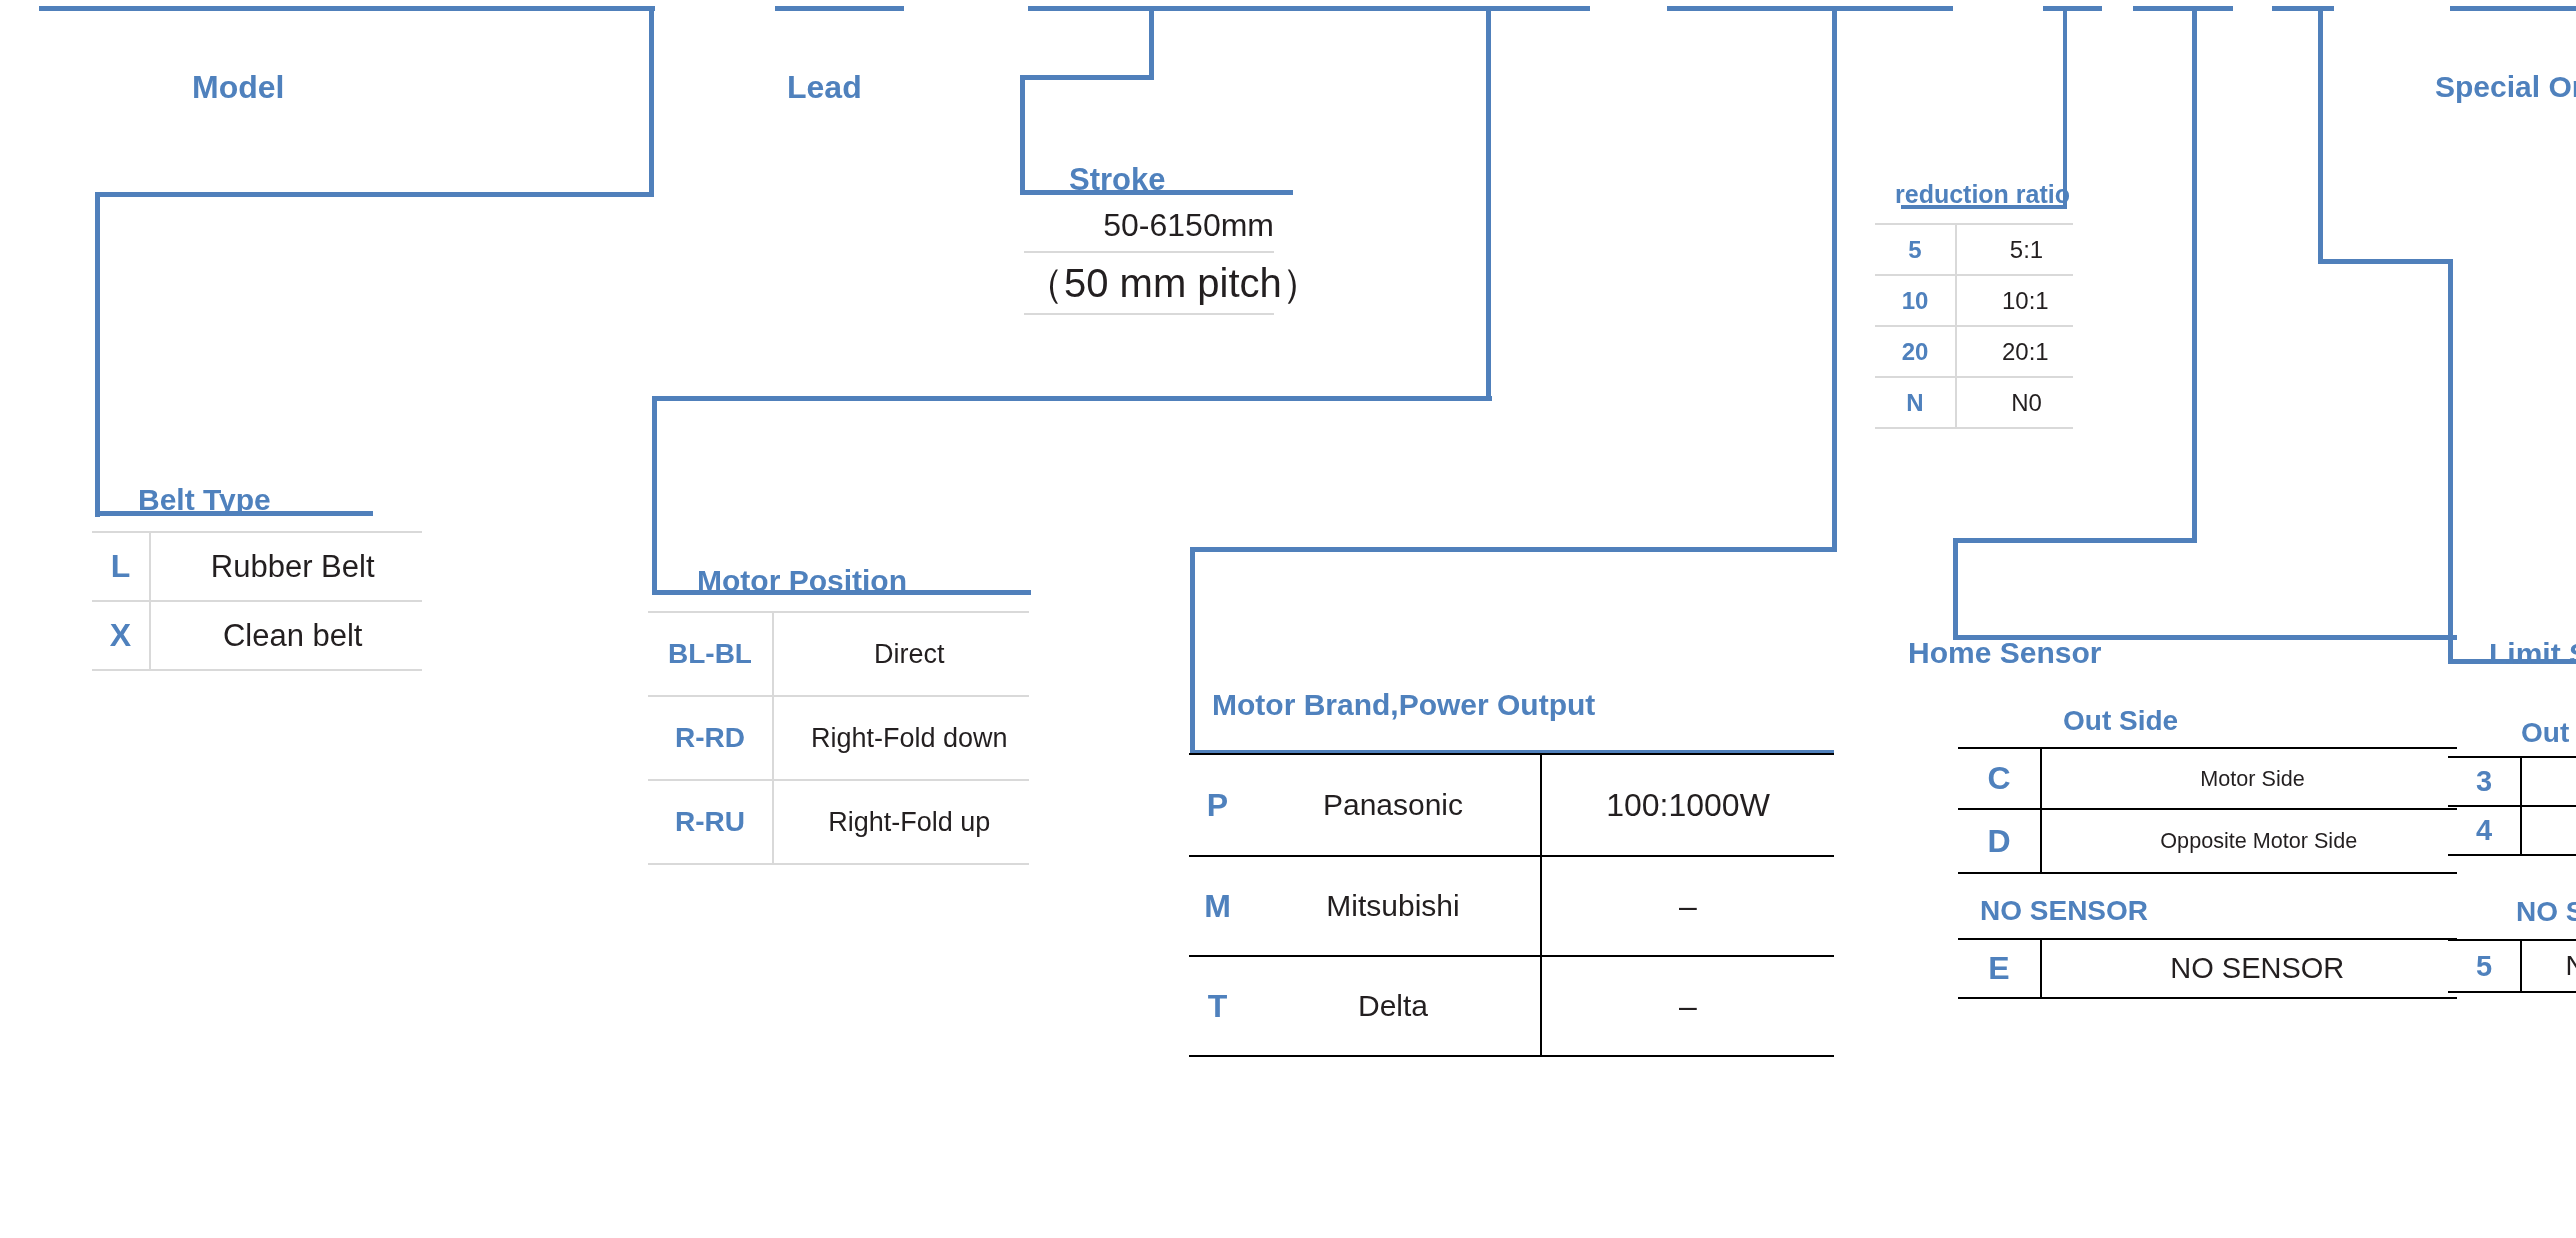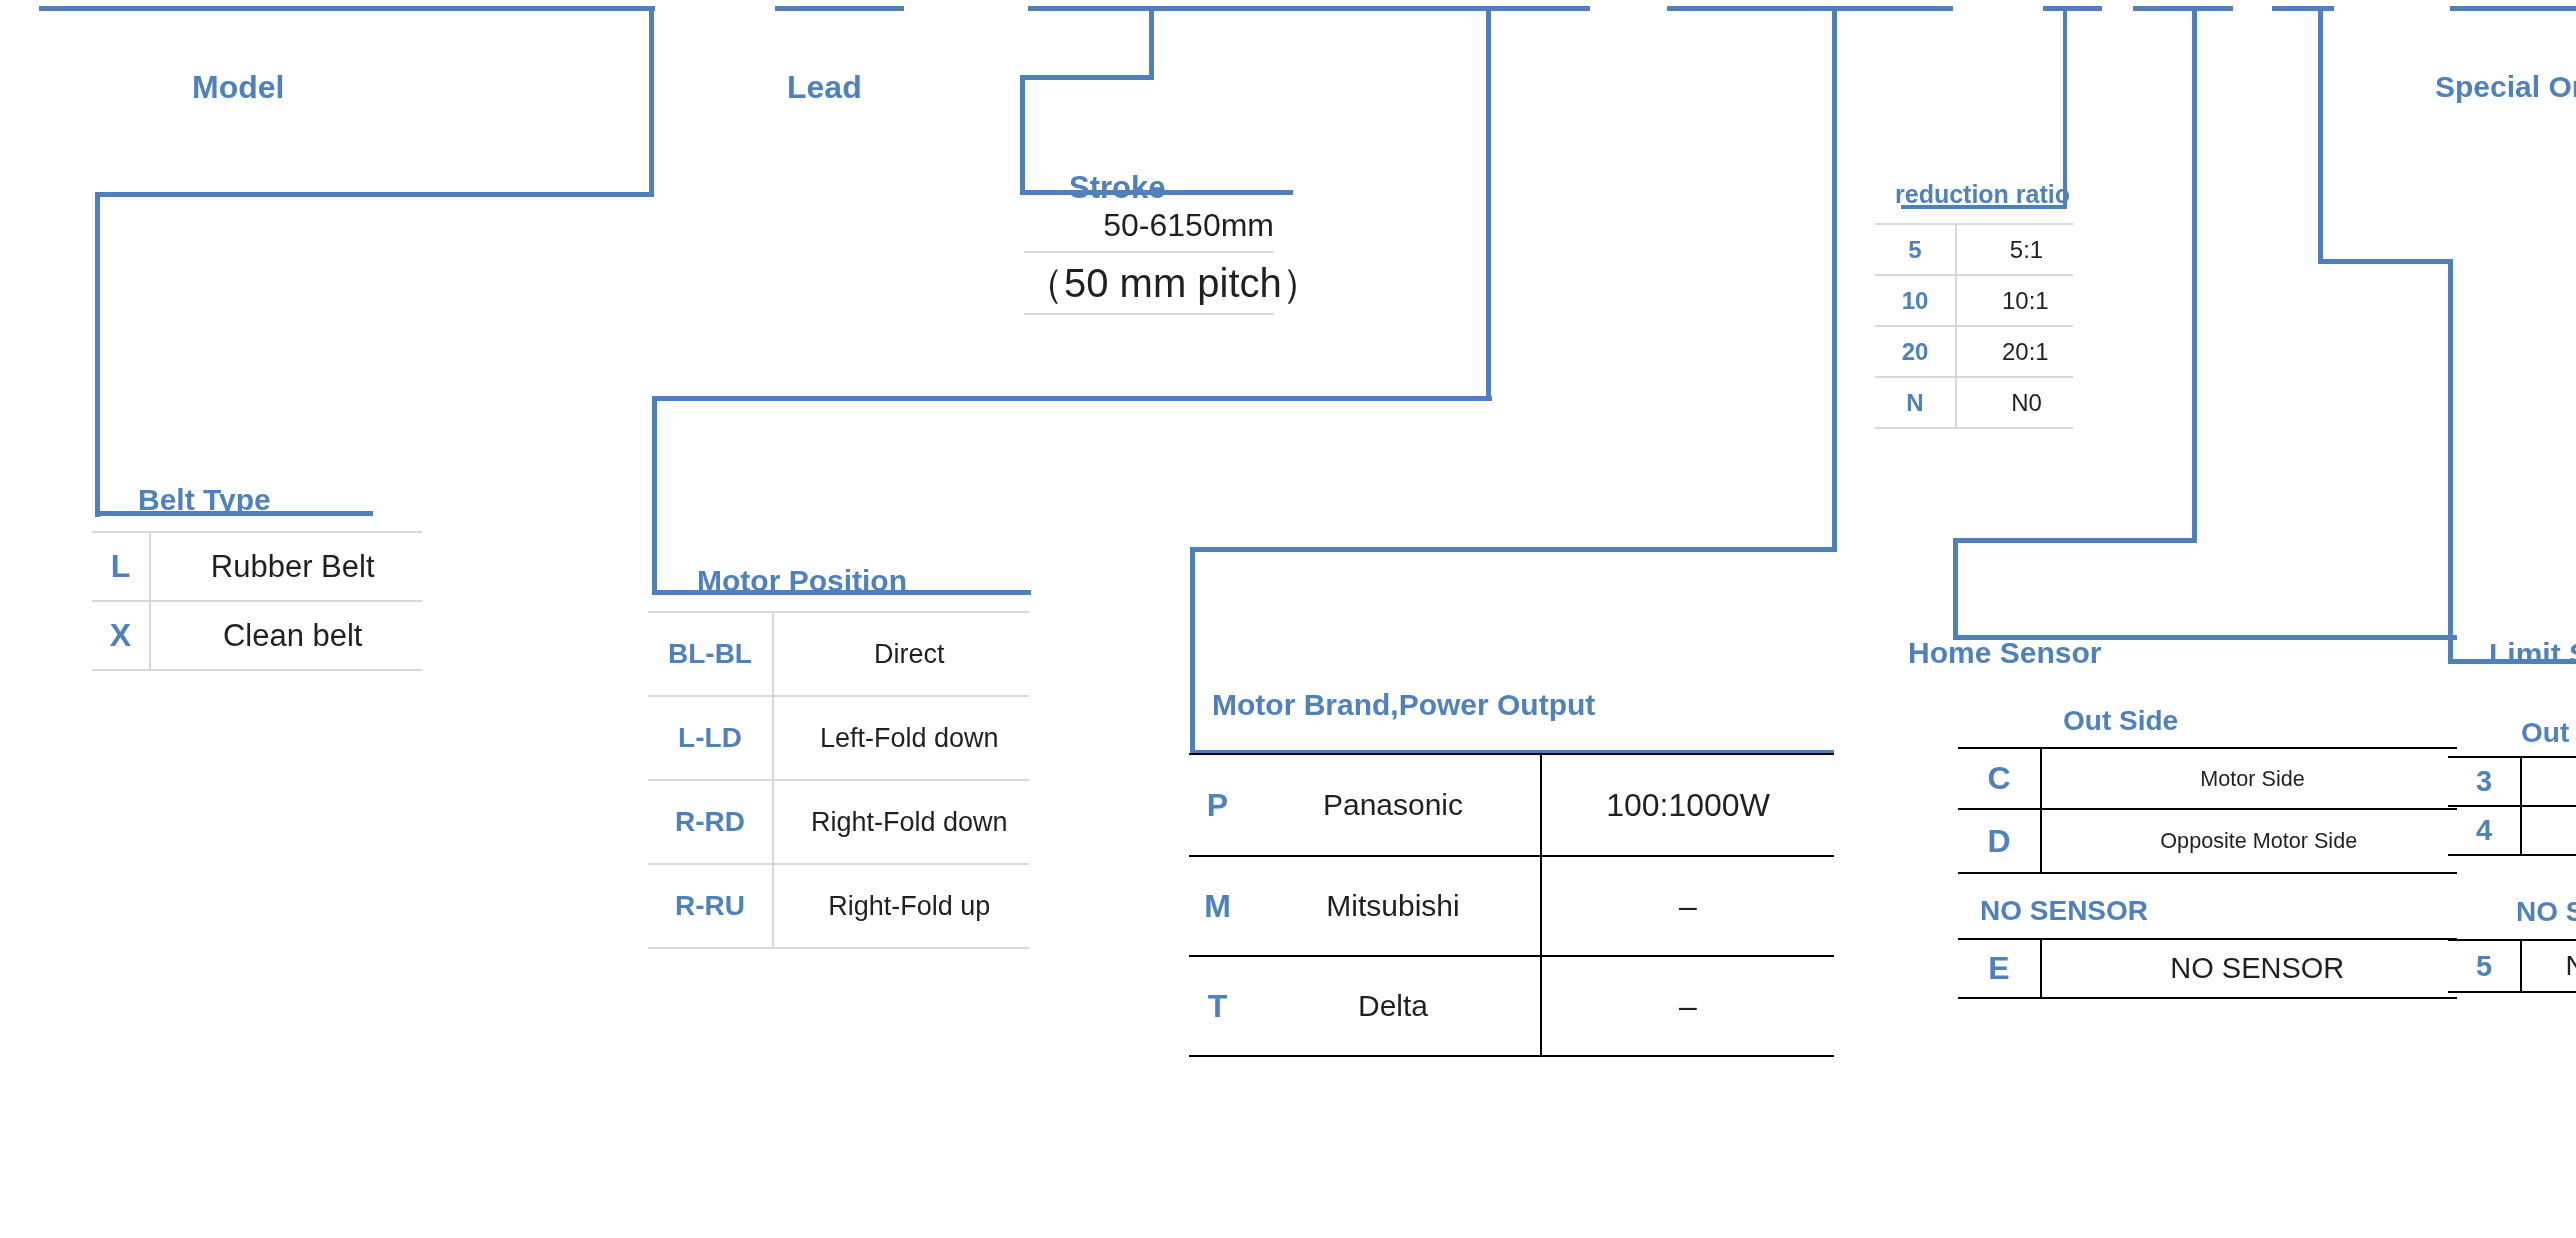--- a/index.html
+++ b/index.html
@@ -123,21 +123,21 @@
   <div class="ln" style="left:2272px;top:6.2px;width:62px;height:5.2px;"></div>
   <div class="ln" style="left:2318px;top:6.2px;width:4.6px;height:256px;"></div>
   <div class="ln" style="left:2318px;top:259px;width:134px;height:4.6px;"></div>
   <div class="ln" style="left:2448px;top:259px;width:4.6px;height:404px;"></div>
   <div class="ln" style="left:2448px;top:659px;width:323px;height:4.6px;"></div>
 
   <div class="ln" style="left:2450px;top:6.2px;width:252px;height:5.2px;"></div>
 
   <div class="cap c-model" style="left:192px;top:71px;">Model</div>
   <div class="cap c-lead" style="left:787px;top:71px;">Lead</div>
-  <div class="cap c-stroke" style="left:1069px;top:172px;">Stroke</div>
+  <div class="cap c-stroke" style="left:1069px;top:164px;">Stroke</div>
   <div class="cap c-special" style="left:2435px;top:72px;">Special Order No.</div>
   <div class="cap c-belt" style="left:138px;top:485px;">Belt Type</div>
   <div class="cap c-motorpos" style="left:697px;top:566px;">Motor Position</div>
   <div class="cap c-brand" style="left:1212px;top:690px;">Motor Brand,Power Output</div>
   <div class="cap c-redratio" style="left:1895px;top:182px;">reduction ratio</div>
   <div class="cap c-home" style="left:1908px;top:638px;">Home Sensor</div>
   <div class="cap c-limit" style="left:2489px;top:639px;">Limit Sensor</div>
 
   <div class="cap sub" style="left:2063px;top:707px;">Out Side</div>
   <div class="cap nosensor" style="left:1980px;top:897px;">NO SENSOR</div>
@@ -162,24 +162,20 @@
   </tbody>
     </table>
 
   <table class="tbl grey" style="left:648px;top:611px;width:381px;">
     <tbody>
         <tr>
       <td class="code" style="width:124px;font-size:28px;height:82px;">BL-BL</td>
       <td class="desc" style="font-size:27px;padding-left:15.5px;">Direct</td>
     </tr>
     <tr>
-      <td class="code" style="font-size:28px;height:82px;">L-LD</td>
-      <td class="desc" style="font-size:27px;padding-left:15.5px;">Left-Fold down</td>
-    </tr>
-    <tr>
       <td class="code" style="font-size:28px;height:82px;">R-RD</td>
       <td class="desc" style="font-size:27px;padding-left:15.5px;">Right-Fold down</td>
     </tr>
     <tr>
       <td class="code" style="font-size:28px;height:82px;">R-RU</td>
       <td class="desc" style="font-size:27px;padding-left:15.5px;">Right-Fold up</td>
     </tr>
   </tbody>
     </table>
 

